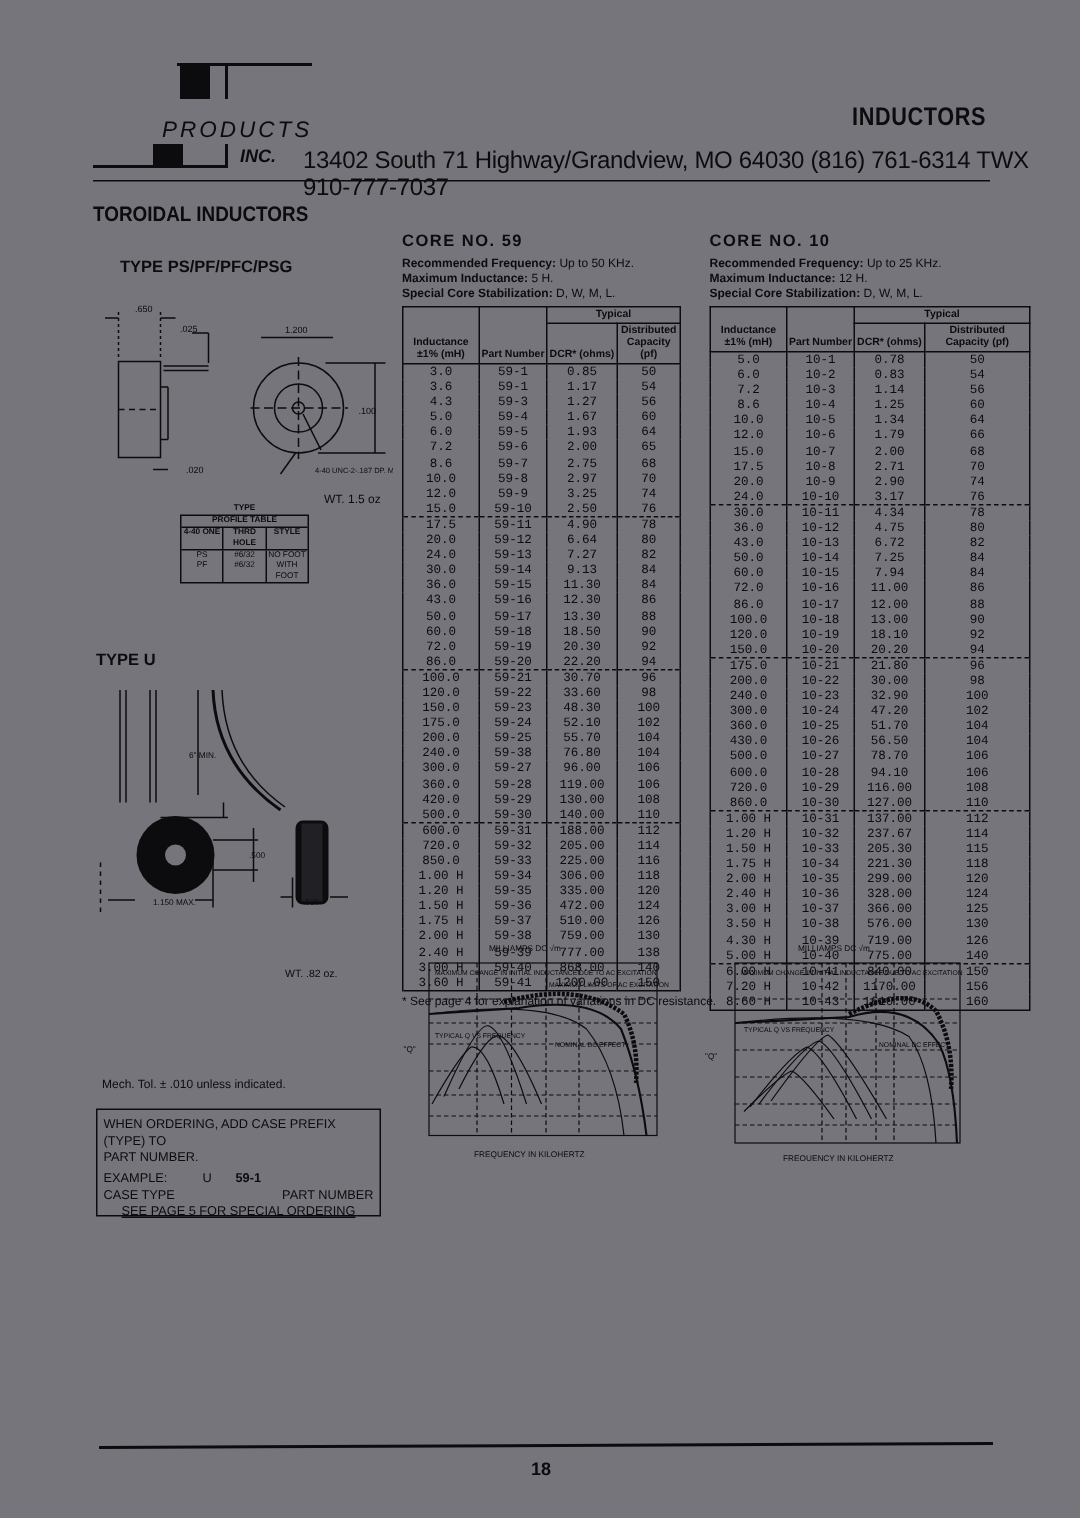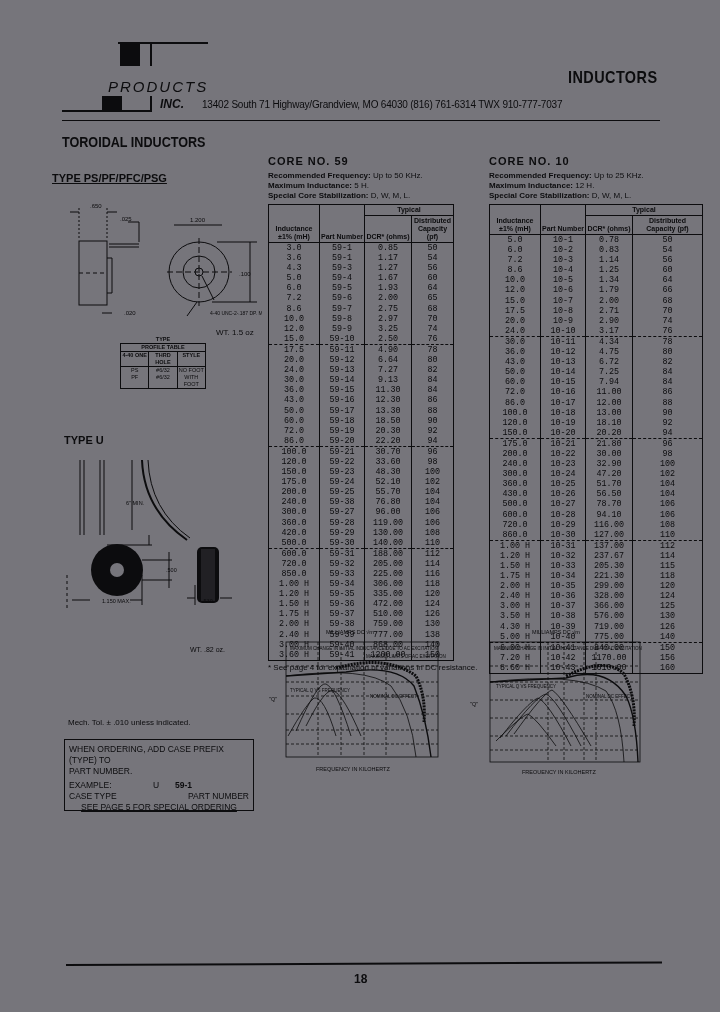--- a/index.html
+++ b/index.html
@@ -4,21 +4,21 @@
 <style>
   html, body { margin:0; padding:0; }
   body { width:720px; height:1012px; background:#76757b; position:relative; overflow:hidden;
          font-family:"Liberation Sans", sans-serif; color:#0c0c0e; }
   .abs { position:absolute; }
   
   .logo-bar { background:#0c0c0e; }
   .logo-text { font-family:"Liberation Serif", serif; font-style:italic; font-weight:bold; letter-spacing:1px; }
   .products { font-style:italic; font-size:15px; letter-spacing:2px; }
   .inc { font-style:italic; font-weight:bold; font-size:12px; }
-  .addr { font-size:10px; letter-spacing:-0.2px; }
+  .addr { font-size:16px; letter-spacing:-0.2px; }
   .inductors { font-weight:bold; font-size:17px; letter-spacing:0.5px; transform:scaleX(0.85); transform-origin:left; }
   .hline { height:2px; background:#0c0c0e; }
   .section-title { font-weight:bold; font-size:14px; transform:scaleX(0.9); transform-origin:left; }
   .type-title { font-weight:bold; font-size:11px; }
   
   .core-title { font-weight:bold; font-size:11px; letter-spacing:1px; }
   .spec { font-size:8px; line-height:10px; }
   .spec b { font-weight:bold; }
   
   table.ind { border-collapse:collapse; font-size:8.4px; line-height:10.1px; font-family:"Liberation Mono", monospace; }
@@ -44,21 +44,21 @@
   <div class="abs logo-bar" style="left:0;top:68px;width:90px;height:2px;"></div>
   <div class="abs logo-bar" style="left:88px;top:54px;width:2px;height:14px;"></div>
 </div>
 <div class="abs inc" style="left:160px;top:97px;">INC.</div>
 <div class="abs addr" style="left:202px;top:99px;">13402 South 71 Highway/Grandview, MO 64030 (816) 761-6314 TWX 910-777-7037</div>
 <div class="abs inductors" style="left:568px;top:68px;">INDUCTORS</div>
 <div class="abs hline" style="left:62px;top:120px;width:598px;height:1px;"></div>
 
 <div class="abs section-title" style="left:62px;top:134px;">TOROIDAL INDUCTORS</div>
 
-<div class="abs type-title" style="left:52px;top:172px;text-decoration:underline;">TYPE PS/PF/PFC/PSG</div>
+<div class="abs type-title" style="left:80px;top:172px;">TYPE PS/PF/PFC/PSG</div>
 <svg class="abs" style="left:62px;top:200px;" width="200" height="120" viewBox="0 0 200 120">
   <g stroke="#0c0c0e" fill="none" stroke-width="1">
 
     <rect x="17" y="41" width="28" height="64"></rect>
     <line x1="45" y1="58" x2="50" y2="58"></line>
       <line x1="50" y1="58" x2="50" y2="93"></line>
       <line x1="45" y1="93" x2="50" y2="93"></line>
     <line x1="47" y1="44" x2="77" y2="44"></line>
       <line x1="47" y1="47" x2="77" y2="47"></line>
     <line x1="17" y1="73" x2="45" y2="73" stroke-dasharray="4 3"></line>
@@ -149,21 +149,21 @@
   </g>
 </svg>
 <div class="abs" style="left:190px;top:646px;font-size:7px;">WT. .82 oz.</div>
 
 <div class="abs" style="left:68px;top:718px;font-size:8px;">Mech. Tol. ± .010 unless indicated.</div>
 
 <div class="abs order-box" style="left:64px;top:739px;width:190px;height:72px;">
   <div>WHEN ORDERING, ADD CASE PREFIX (TYPE) TO</div>
   <div>PART NUMBER.</div>
   <div style="display:flex;margin-top:3px;">
-    <span style="width:84px;">EXAMPLE:</span>
+    <span style="width:66px;">EXAMPLE:</span>
     <span style="width:22px;">U</span>
     <span style="font-weight:bold;">59-1</span>
   </div>
   <div style="display:flex;justify-content:space-between;">
     <span>CASE TYPE</span>
     <span>PART NUMBER</span>
   </div>
   <div style="text-align:center;text-decoration:underline;">SEE PAGE 5 FOR SPECIAL ORDERING</div>
 </div>
 
@@ -429,21 +429,21 @@
           <td>3.60 H</td>
           <td>59-41</td>
           <td>1200.00</td>
           <td>150</td>
         </tr>
       </tbody>
   </table>
   <div class="footnote" style="margin-top:2px;white-space:nowrap;">* See page 4 for explanation of variations in DC resistance.</div>
 </div>
 
-<div class="abs" style="left:473px;top:155px;width:214px;margin-left:16px;">
+<div class="abs" style="left:473px;top:155px;width:214px;">
   <div class="core-title">CORE NO. 10</div>
   <div class="spec" style="margin-top:4px;"><b>Recommended Frequency:</b> <span>Up to 25 KHz.</span></div>
   <div class="spec"><b>Maximum Inductance:</b> <span>12 H.</span></div>
   <div class="spec"><b>Special Core Stabilization:</b> <span>D, W, M, L.</span></div>
   <table class="ind" style="margin-top:3px;width:214px;">
     <thead>
       <tr>
           <th rowspan="2" style="width:48px;">Inductance ±1% (mH)</th>
           <th rowspan="2" style="width:42px;">Part Number</th>
           <th colspan="2">Typical</th>

